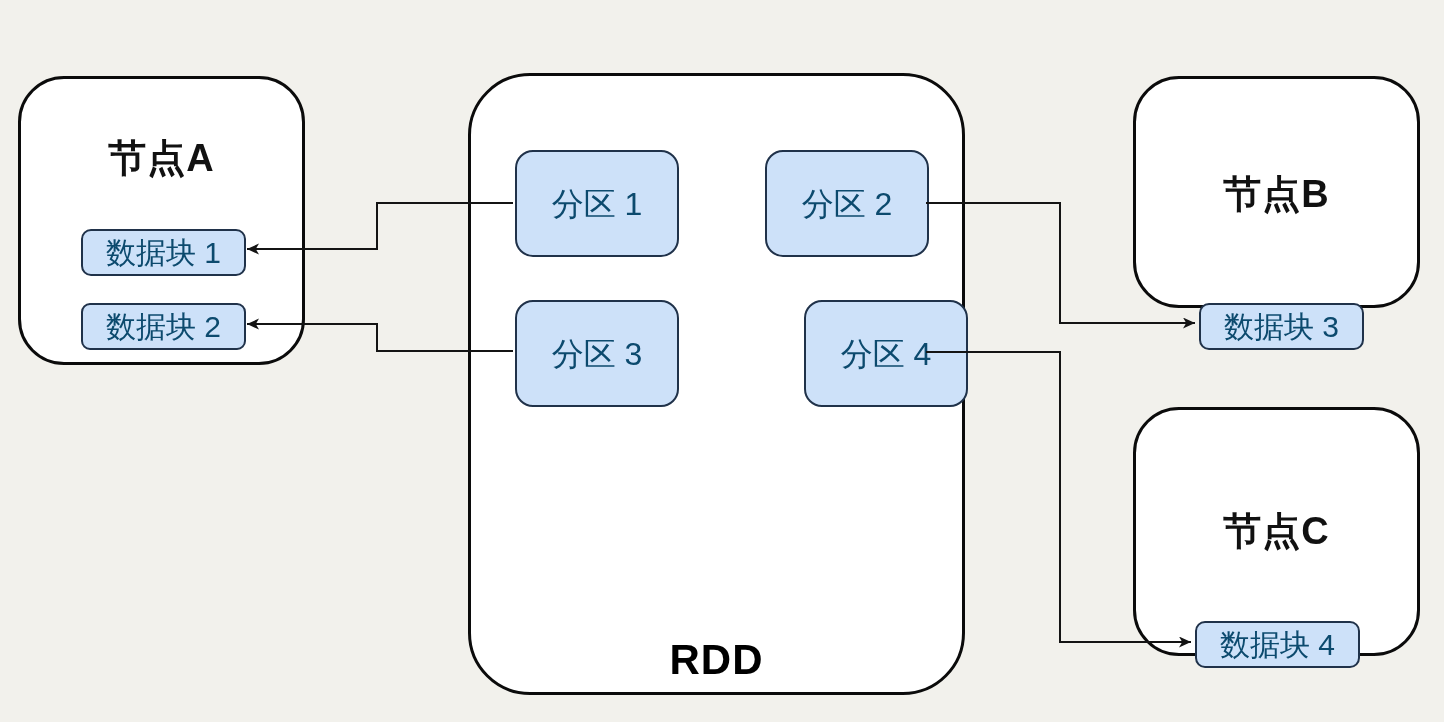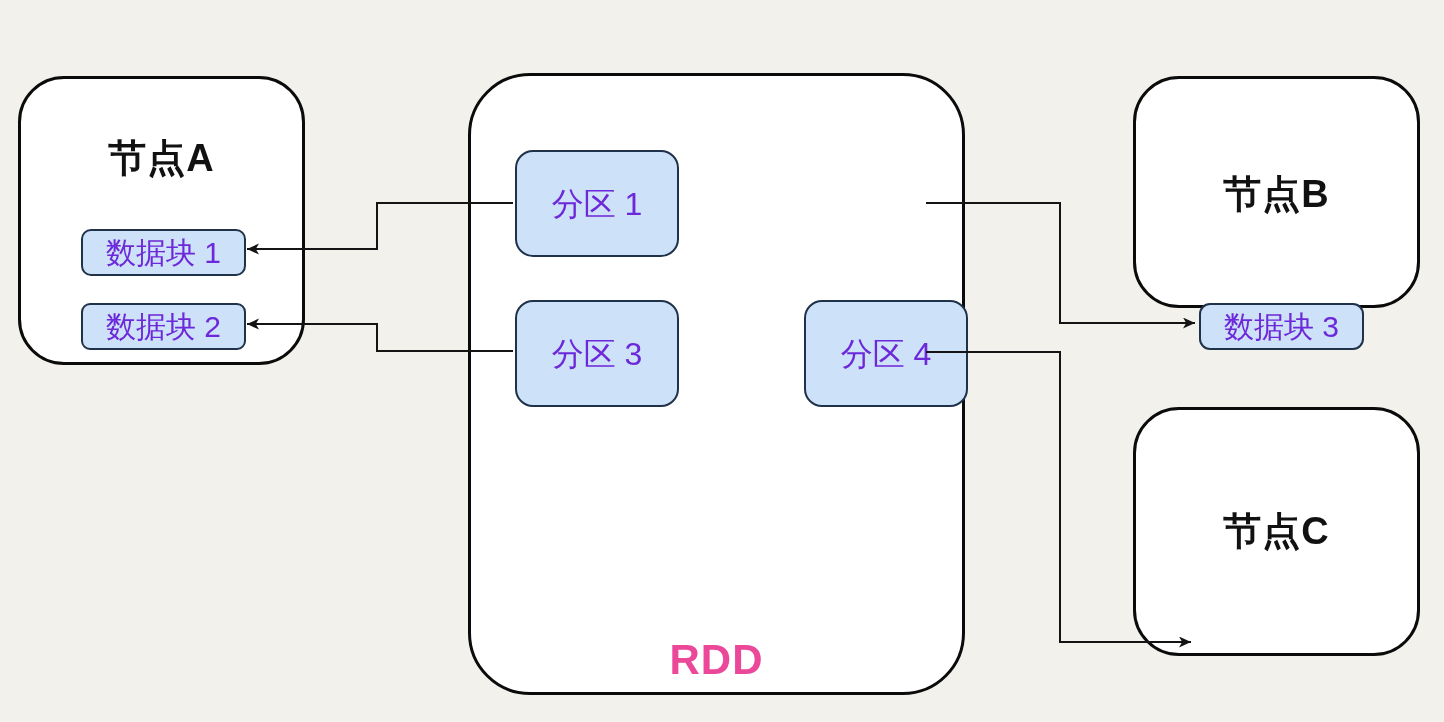--- a/index.html
+++ b/index.html
@@ -32,21 +32,21 @@
     font-weight: 600;
     letter-spacing: 1px;
     color: #111;
   }
   .blue-box {
     position: absolute;
     background: #cde1f9;
     border: 2px solid #20324a;
     box-sizing: border-box;
     text-align: center;
-    color: #6d28d9;
+    color: #0c4a6e;
     font-weight: 500;
   }
   .data-block {
     border-radius: 10px;
     width: 165px;
     height: 47px;
     line-height: 44px;
     font-size: 30px;
   }
   .partition {
@@ -69,36 +69,36 @@
   }
   .rdd-label {
     position: absolute;
     left: 0;
     top: 560px;
     width: 100%;
     text-align: center;
     font-size: 42px;
     font-weight: 600;
     letter-spacing: 1px;
-    color: #ec4899;
+    color: #000000;
   }
   
   #node-a { left: 18px; top: 76px; width: 287px; height: 289px; }
   #node-a .node-title { top: 54px; }
   #block-1 { left: 60px; top: 150px; }
   #block-2 { left: 60px; top: 224px; border-radius: 9px; }
   
   #partition-1 { left: 44px;  top: 74px; }
   #partition-2 { left: 294px; top: 74px; }
   #partition-3 { left: 44px;  top: 224px; }
   #partition-4 { left: 294px; top: 224px; margin-left: 39px; }
   
   #node-b { left: 1133px; top: 76px; width: 287px; height: 232px; }
   #node-b .node-title { top: 90px; }
-  #block-3 { left: 63px; top: 224px; border-radius: 11px; }
+  #block-3 { left: 63px; top: 224px; }
   
   #node-c { left: 1133px; top: 407px; width: 287px; height: 249px; }
   #node-c .node-title { top: 96px; }
   #block-4 { left: 59px; top: 211px; }
   .edges-svg {
     position: absolute;
     left: 0;
     top: 0;
     width: 1444px;
     height: 722px;
@@ -116,32 +116,34 @@
 <div class="stage">
 
   <div class="node" id="node-a">
     <div class="node-title">节点A</div>
     <div class="blue-box data-block" id="block-1">数据块 1</div>
     <div class="blue-box data-block" id="block-2">数据块 2</div>
   </div>
 
   <div class="rdd-container">
     <div class="blue-box partition" id="partition-1">分区 1</div>
+    <div class="blue-box partition" id="partition-2">分区 2</div>
     <div class="blue-box partition" id="partition-3">分区 3</div>
     <div class="blue-box partition" id="partition-4">分区 4</div>
     <div class="rdd-label">RDD</div>
   </div>
 
   <div class="node" id="node-b">
     <div class="node-title">节点B</div>
     <div class="blue-box data-block" id="block-3">数据块 3</div>
   </div>
 
   <div class="node" id="node-c">
     <div class="node-title">节点C</div>
+    <div class="blue-box data-block" id="block-4">数据块 4</div>
   </div>
 
   <svg class="edges-svg" viewBox="0 0 1444 722">
     <defs>
       <marker id="arrow" markerUnits="userSpaceOnUse" markerWidth="14" markerHeight="12" refX="12" refY="5.5" orient="auto">
         <path d="M0,0 L12,5.5 L0,11 L3.2,5.5 Z" fill="#141414"></path>
       </marker>
     </defs>
     <polyline class="edge" points="513,203 377,203 377,249 247,249" marker-end="url(#arrow)"></polyline>
     <polyline class="edge" points="513,351 377,351 377,324 247,324" marker-end="url(#arrow)"></polyline>

